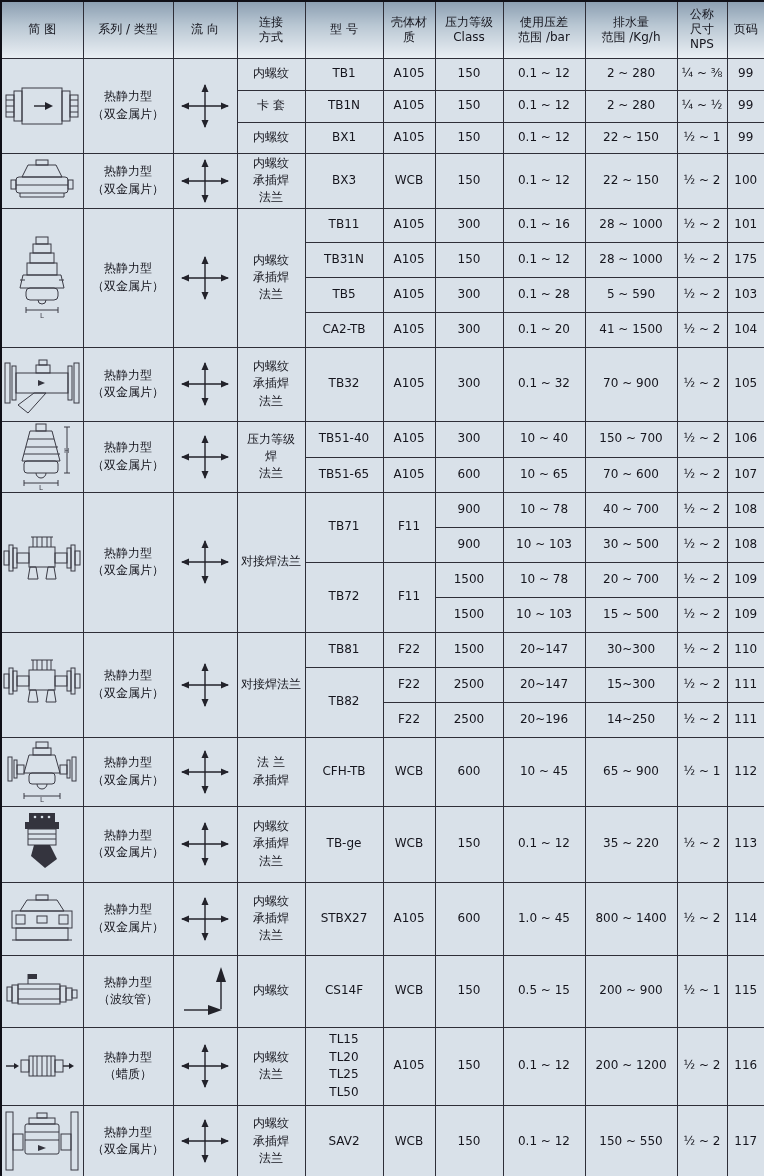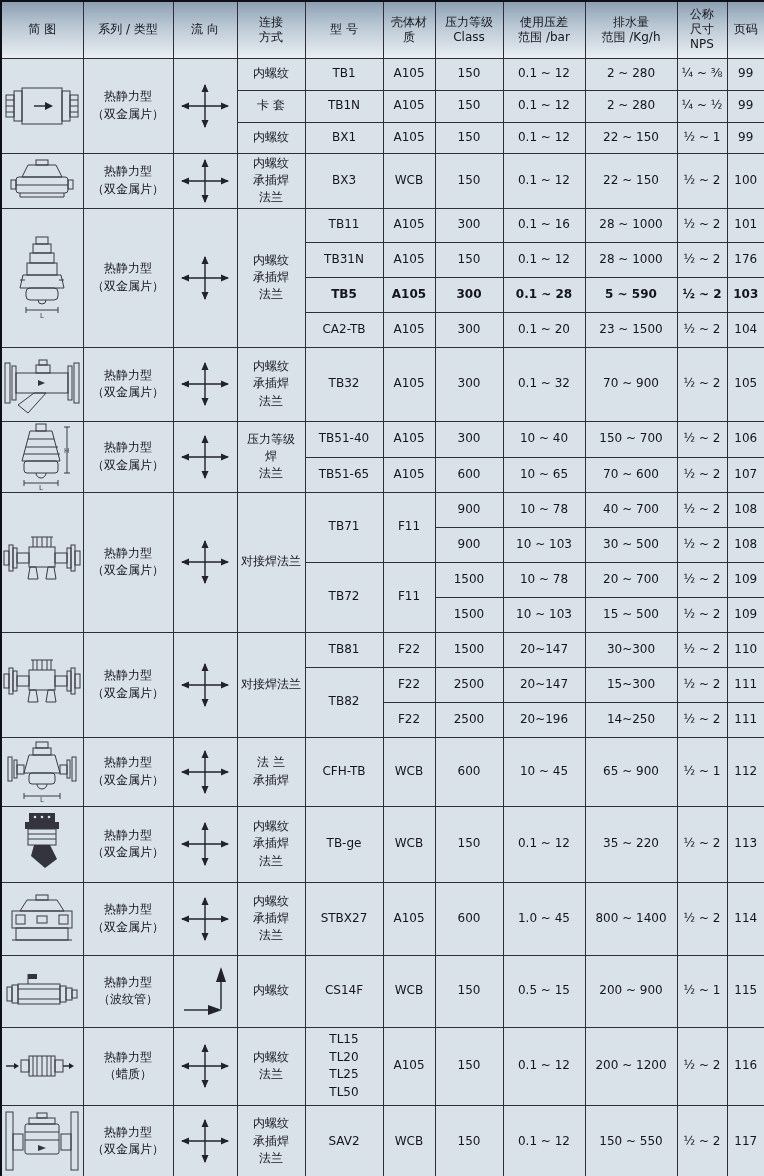--- a/index.html
+++ b/index.html
@@ -189,37 +189,37 @@
         <td>½ ~ 2</td>
         <td>101</td>
       </tr>
       <tr style="height: 35px;">
         <td>TB31N</td>
         <td>A105</td>
         <td>150</td>
         <td>0.1 ~ 12</td>
         <td>28 ~ 1000</td>
         <td>½ ~ 2</td>
-        <td>176</td>
-      </tr>
-      <tr style="height: 35px; font-weight: bold;">
+        <td>175</td>
+      </tr>
+      <tr style="height: 35px;">
         <td>TB5</td>
         <td>A105</td>
         <td>300</td>
         <td>0.1 ~ 28</td>
         <td>5 ~ 590</td>
         <td>½ ~ 2</td>
         <td>103</td>
       </tr>
       <tr style="height: 35px;">
         <td>CA2-TB</td>
         <td>A105</td>
         <td>300</td>
         <td>0.1 ~ 20</td>
-        <td>23 ~ 1500</td>
+        <td>41 ~ 1500</td>
         <td>½ ~ 2</td>
         <td>104</td>
       </tr>
       <tr style="height: 74px;">
         <td class="diagram-cell"><svg width="76" height="62" viewBox="0 0 76 62">
  <rect class="dline" x="1" y="10" width="5" height="40"></rect>
             <rect class="dline" x="8" y="13" width="4" height="34"></rect>
  <rect class="dline" x="12" y="20" width="52" height="20"></rect>
  <rect class="dline" x="64" y="13" width="4" height="34"></rect>
             <rect class="dline" x="70" y="10" width="5" height="40"></rect>

